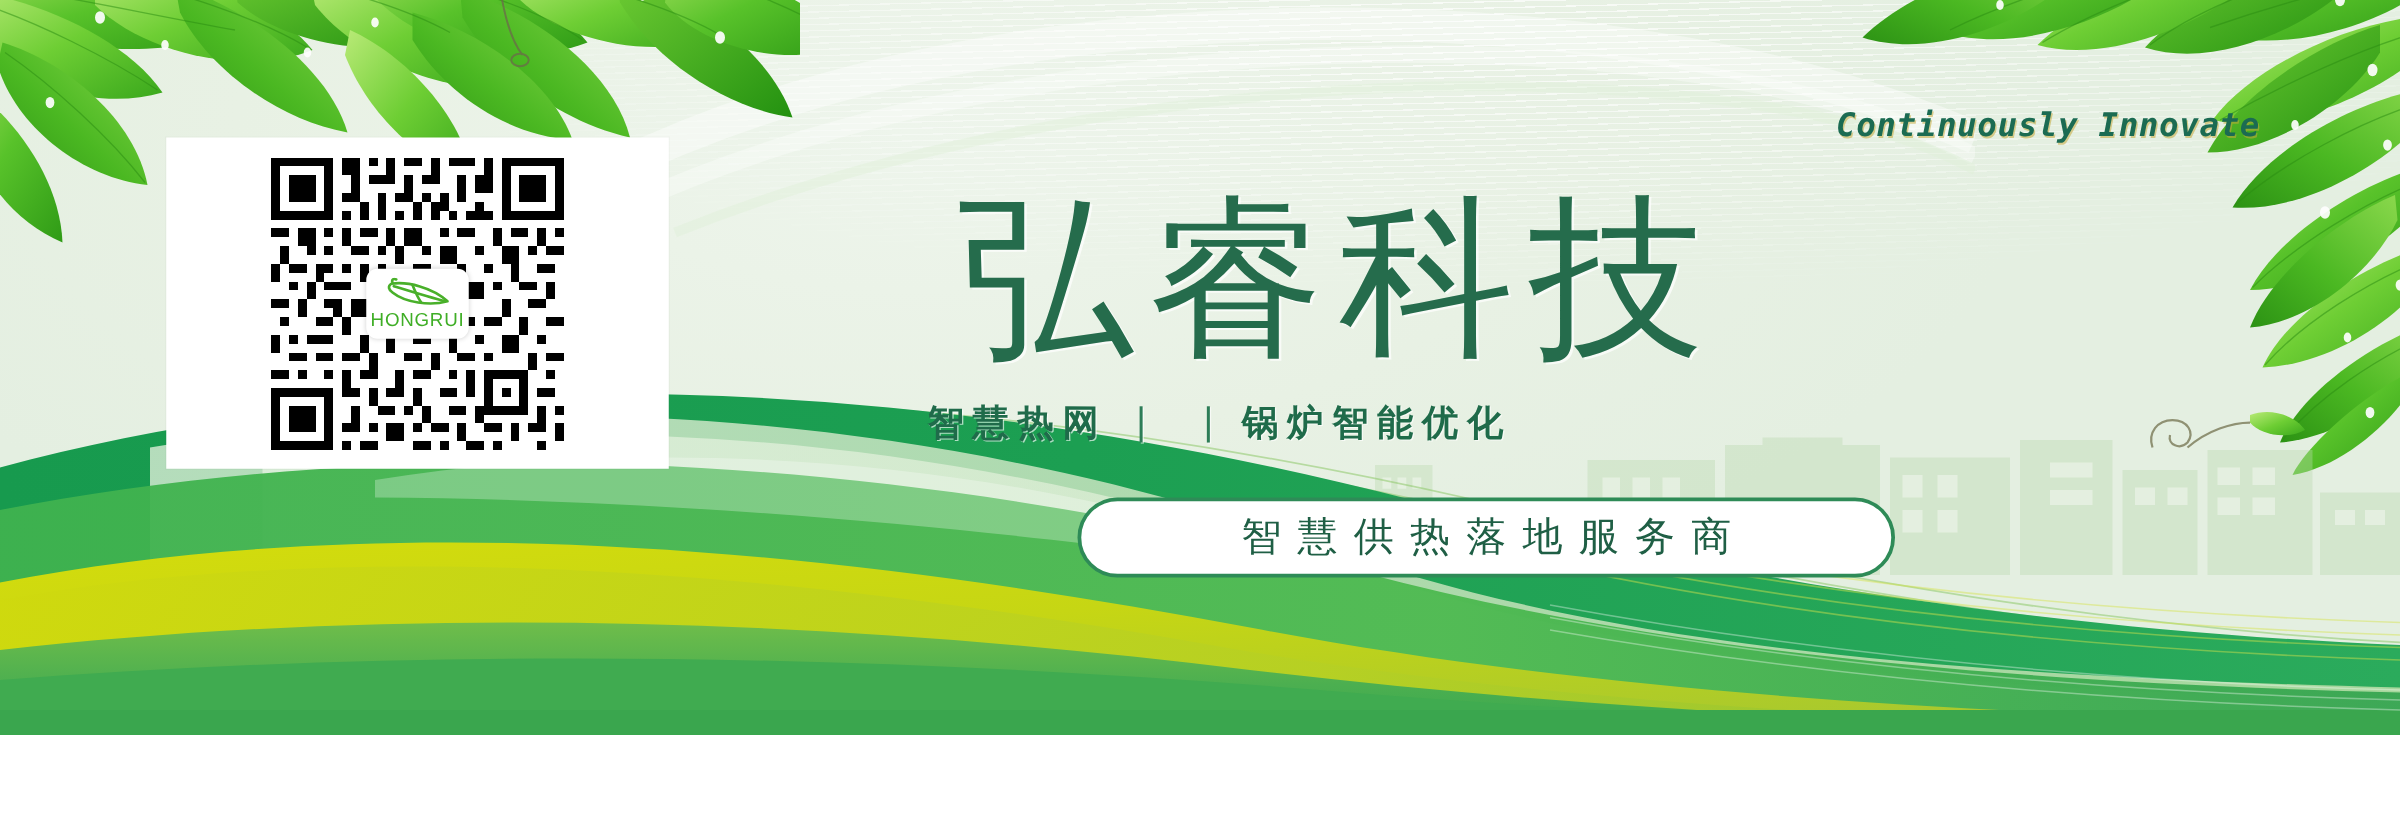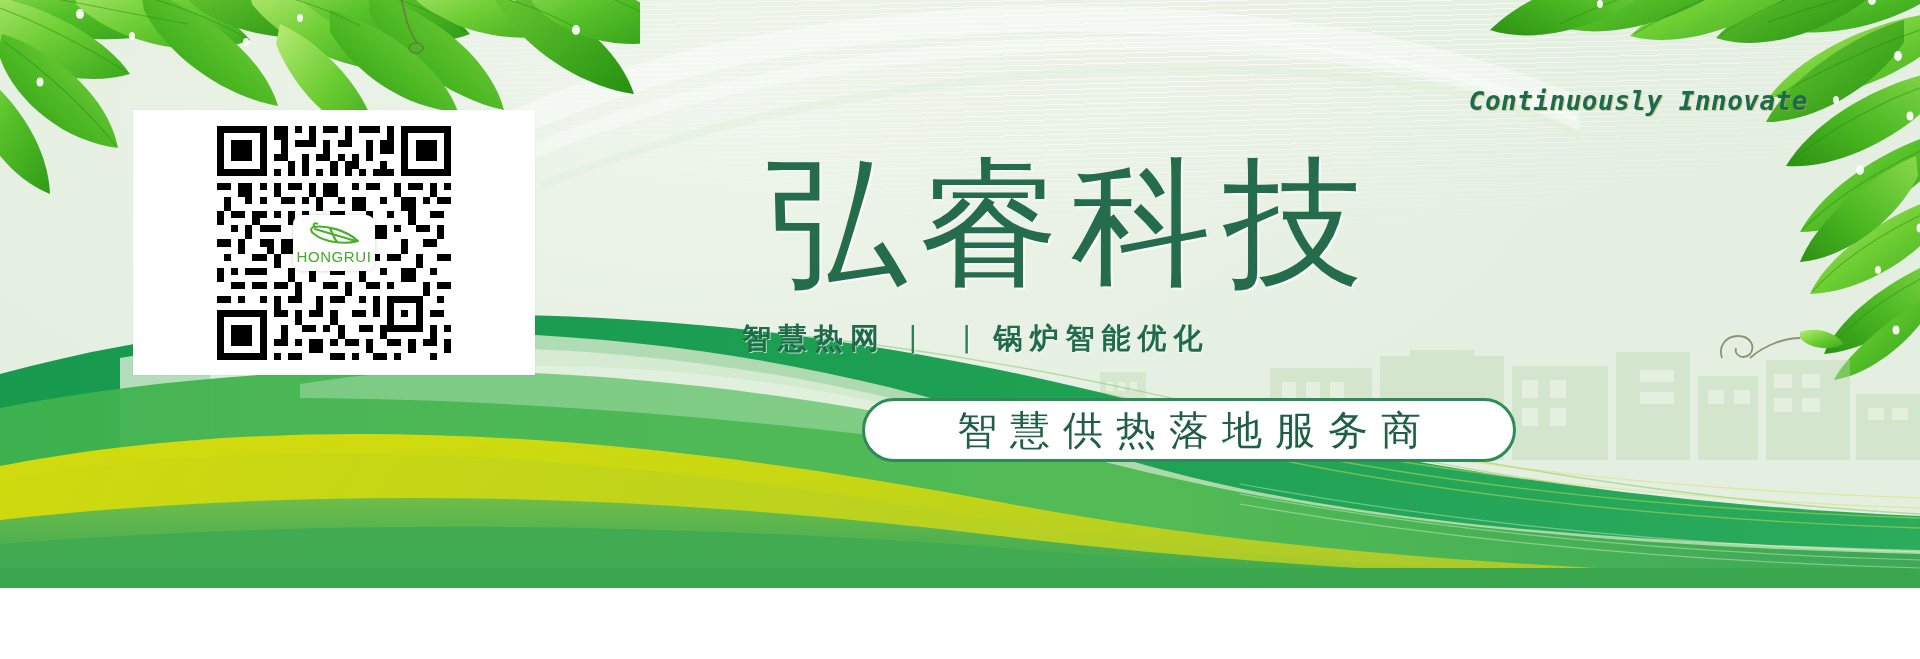--- a/index.html
+++ b/index.html
@@ -104,21 +104,21 @@
 
   #slogan-pill{
     position:absolute; left:862px; top:398px;
     width:648px; height:58px;
     border:3px solid #2e8b57; border-radius:32px;
     background:#ffffff;
     display:flex; align-items:center; justify-content:center;
   }
   #slogan-pill .txt{
     font-family:"DejaVu Serif","Liberation Serif",serif;
-    font-size:40px; color:#1f5f45; letter-spacing:13px; text-indent:13px;
+    font-size:32px; color:#1f5f45; letter-spacing:13px; text-indent:13px;
     white-space:nowrap; font-weight:400;
   }
 
   #bottom-fill{position:absolute;left:0;top:588px;width:1920px;height:71px;background:#ffffff;}
 </style>
 </head>
 <body>
 
 <div id="banner">
 

